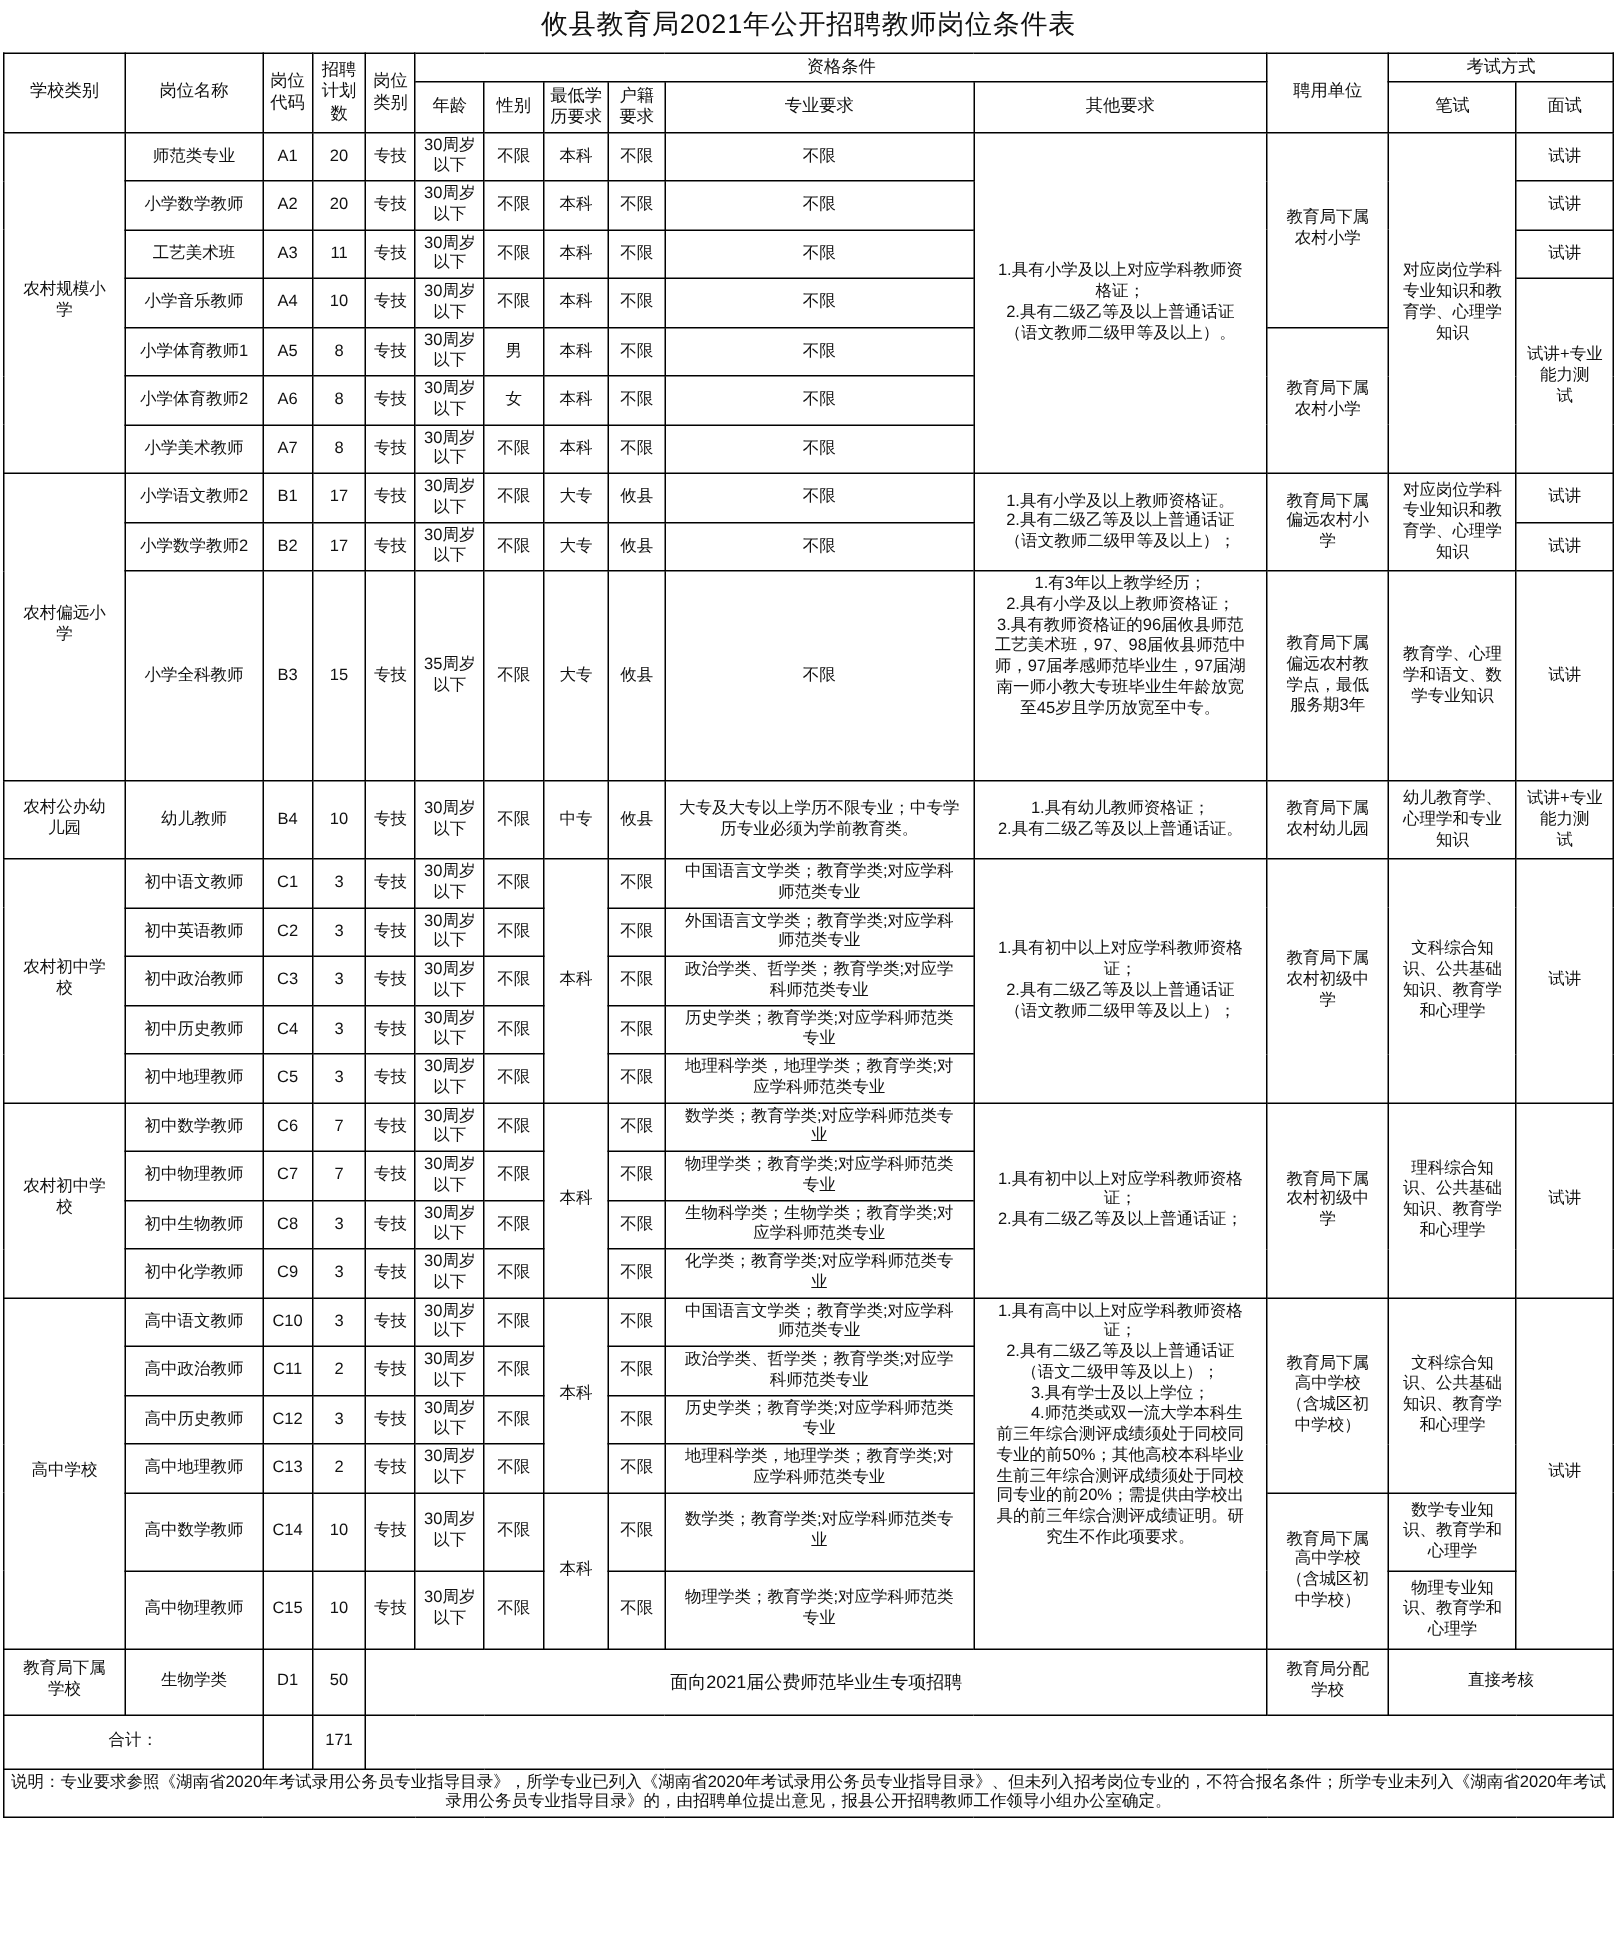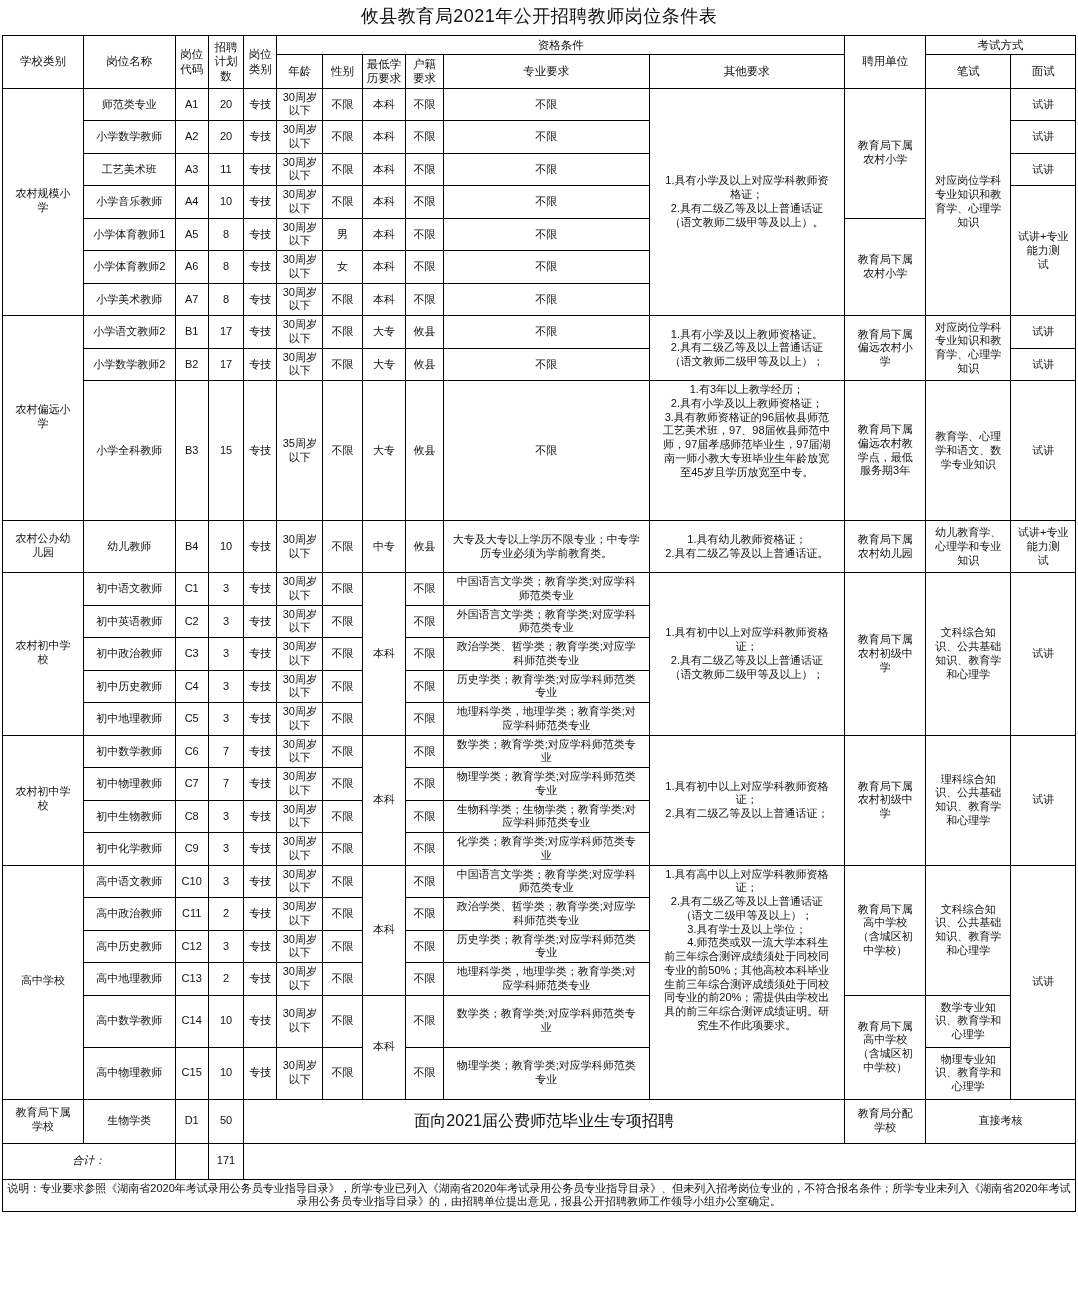--- a/index.html
+++ b/index.html
@@ -44,21 +44,21 @@
     font-size: 11.5px;
     text-align: center;
     vertical-align: middle;
   }
   td.num { font-size: 11px; }
   td.jobname { font-size: 11.5px; }
   td.cat { font-size: 11.5px; font-family: Liberation Mono, monospace; }
   .wrap-pre { white-space: pre-line; text-align: left; padding-left: 4px; padding-right: 3px; }
   .nowrapcell { white-space: pre-line; }
   .note-row td { text-align: left; font-size: 10.5px; line-height: 1.55; padding: 4px 6px; }
-  .total-cell { font-size: 12px; font-style: italic; }
+  .total-cell { font-size: 12px; }
 </style>
 </head>
 <body>
 
 <div id="root">
 
   <div class="doc-title">攸县教育局2021年公开招聘教师岗位条件表</div>
 
   <table class="main">
     <colgroup>
@@ -550,21 +550,21 @@
 识、教育学和
 心理学</td>
       </tr>
 
       <tr>
         <td class="cat nowrapcell" style="height:44px">教育局下属
 学校</td>
         <td class="jobname">生物学类</td>
         <td class="num">D1</td>
         <td class="num">50</td>
-        <td colspan="7" style="font-size:16px">面向2021届公费师范毕业生专项招聘</td>
+        <td colspan="7" style="font-size:12px">面向2021届公费师范毕业生专项招聘</td>
         <td class="nowrapcell">教育局分配
 学校</td>
         <td colspan="2">直接考核</td>
       </tr>
 
       <tr>
         <td colspan="2" class="total-cell" style="height:36px">合计：</td>
         <td></td>
         <td class="num">171</td>
         <td colspan="10"></td>

